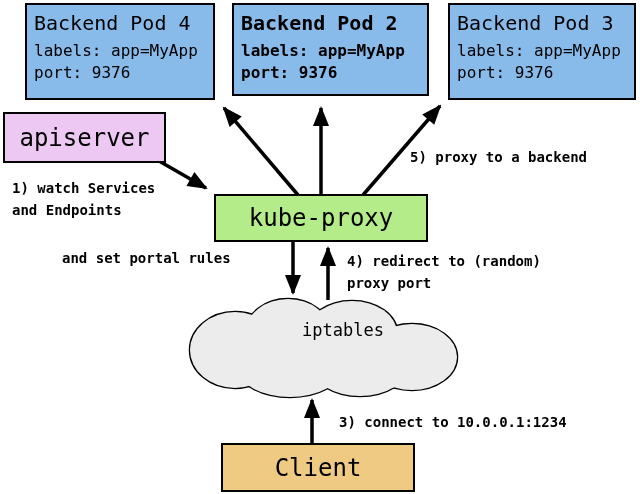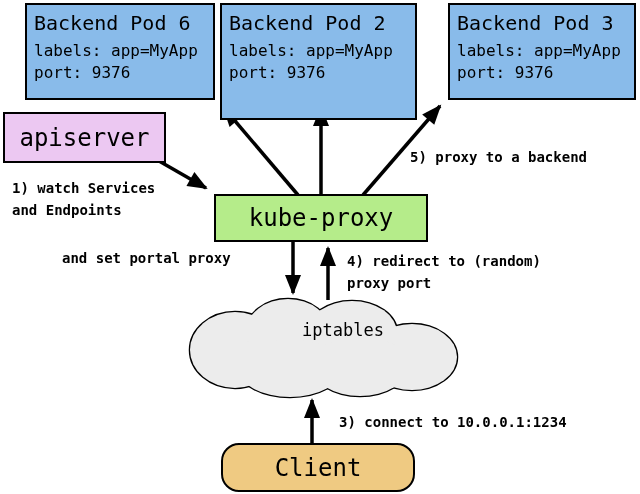--- a/index.html
+++ b/index.html
@@ -105,26 +105,26 @@
       <line x1="298" y1="195" x2="224" y2="108" marker-end="url(#ah)"></line>
       <line x1="321" y1="195" x2="321" y2="108" marker-end="url(#ah)"></line>
       <line x1="363" y1="195" x2="440" y2="106" marker-end="url(#ah)"></line>
       <line x1="293" y1="241" x2="293" y2="293" marker-end="url(#ah)"></line>
       <line x1="328" y1="300" x2="328" y2="248" marker-end="url(#ah)"></line>
       <line x1="312" y1="443" x2="312" y2="400" marker-end="url(#ah)"></line>
     </g>
   </svg>
 
   <div class="box pod" style="left:25px; top:3px; width:190px; height:97px;">
-    <div class="pod-title">Backend Pod 6</div>
+    <div class="pod-title">Backend Pod 4</div>
     <div class="pod-line">labels: app=MyApp</div>
     <div class="pod-line">port: 9376</div>
   </div>
 
-  <div class="box pod" style="left:220px; top:3px; width:197px; height:117px;">
+  <div class="box pod" style="left:232px; top:3px; width:197px; height:93px;font-weight:bold;">
     <div class="pod-title">Backend Pod 2</div>
     <div class="pod-line">labels: app=MyApp</div>
     <div class="pod-line">port: 9376</div>
   </div>
 
   <div class="box pod" style="left:448px; top:3px; width:188px; height:97px;">
     <div class="pod-title">Backend Pod 3</div>
     <div class="pod-line">labels: app=MyApp</div>
     <div class="pod-line">port: 9376</div>
   </div>
@@ -132,31 +132,31 @@
   <div class="box node-label-box kubeproxy" style="left:214px; top:194px; width:214px; height:48px;">
     <span>kube-proxy</span>
   </div>
 
   <div class="box node-label-box apiserver" style="left:3px; top:112px; width:163px; height:51px;">
     <span>apiserver</span>
   </div>
 
   <div class="cloud-label">iptables</div>
 
-  <div class="box node-label-box client" style="left:221px; top:443px; width:194px; height:49px;border-radius:18px;">
+  <div class="box node-label-box client" style="left:221px; top:443px; width:194px; height:49px;">
     <span>Client</span>
   </div>
 
   <div class="step" style="left:12px; top:177px;">
     <div>1) watch Services</div>
     <div>and Endpoints</div>
   </div>
 
   <div class="step" style="left:62px; top:247px;">
-    <div>and set portal proxy</div>
+    <div>and set portal rules</div>
   </div>
 
   <div class="step" style="left:333px; top:411px;margin-left:6px;">3) connect to 10.0.0.1:1234</div>
 
   <div class="step" style="left:347px; top:250px;">
     <div>4) redirect to (random)</div>
     <div>proxy port</div>
   </div>
 
   <div class="step" style="left:410px; top:146px;">5) proxy to a backend</div>

